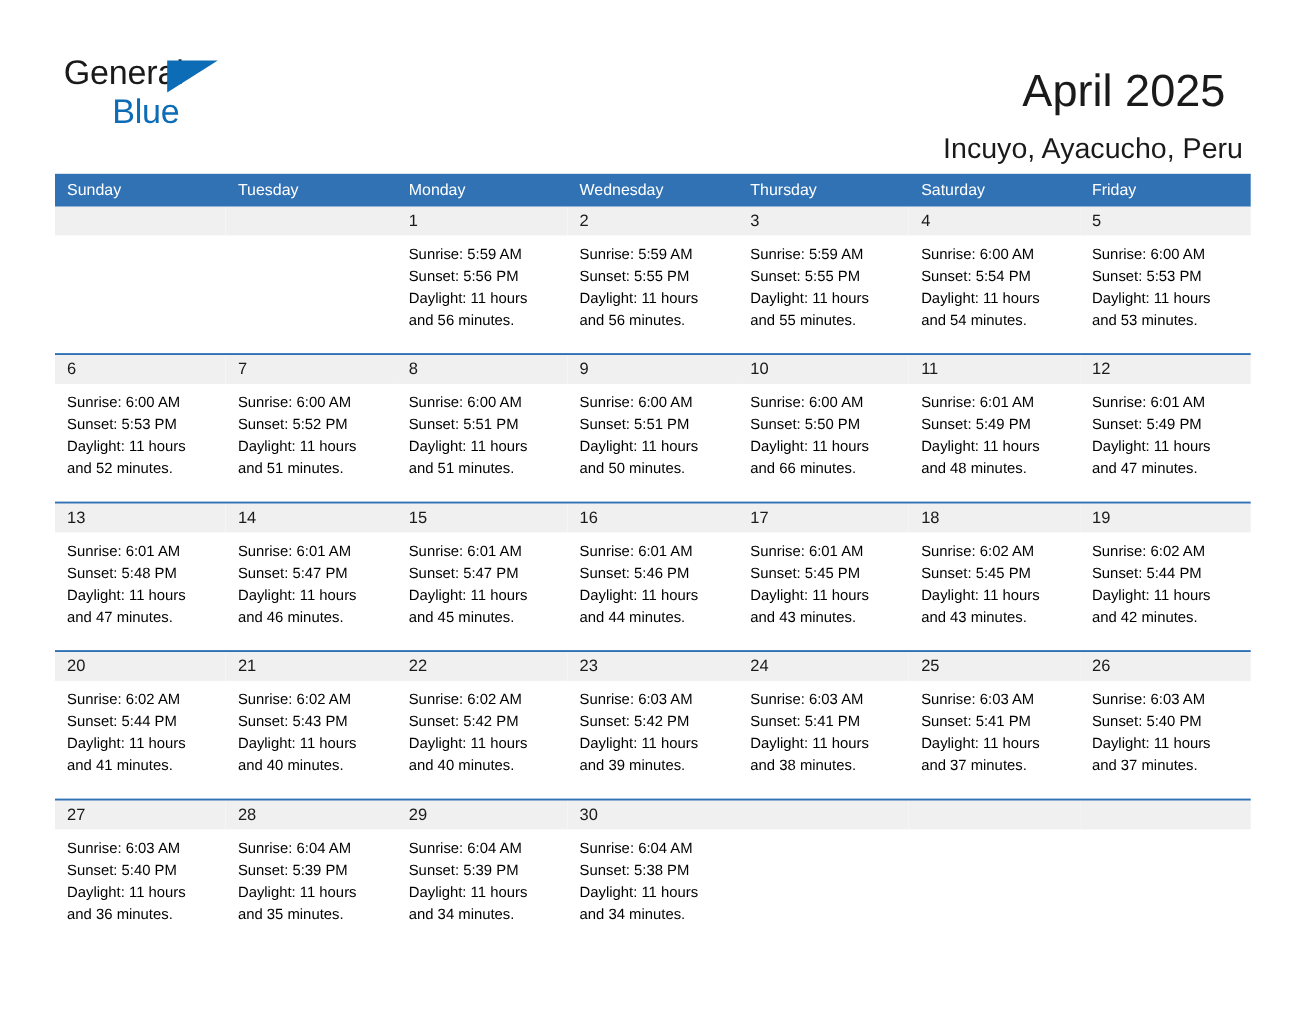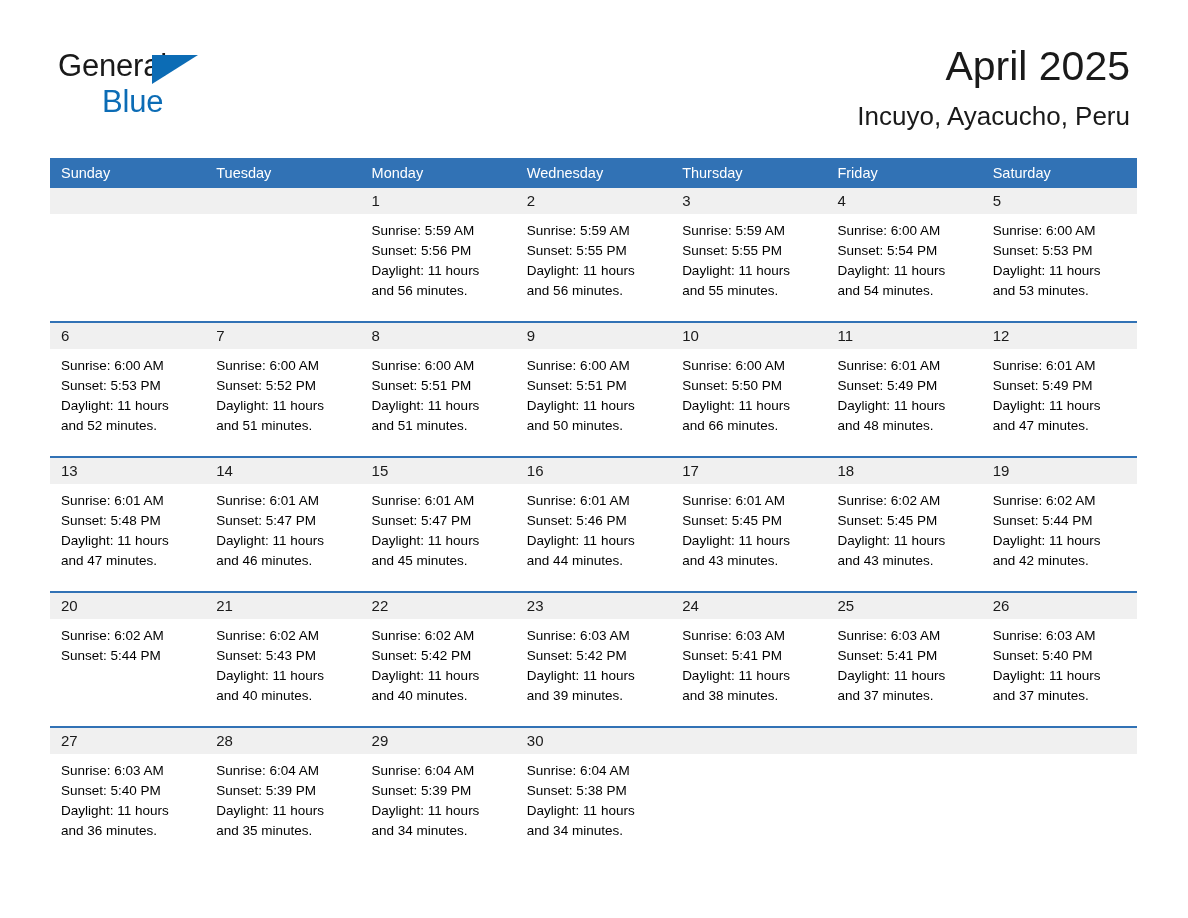--- a/index.html
+++ b/index.html
@@ -65,21 +65,21 @@
     right: 58px;
     top: 44px;
     text-align: right;
   }
   .cal-title {
     font-size: 41px;
     font-weight: normal;
     color: #1a1a1a;
     letter-spacing: 0px;
     line-height: 1.1;
-    margin: 0;
+    margin: 16px;
   }
   .cal-subtitle {
     font-size: 26px;
     font-weight: normal;
     color: #1a1a1a;
     margin: 13px 0 0 0;
     line-height: 1.1;
   }
 
   
@@ -169,22 +169,22 @@
 
 </div>
 
 <div class="calendar">
   <div class="cal-head" id="weekday-header">
       <div class="dow">Sunday</div>
       <div class="dow">Tuesday</div>
       <div class="dow">Monday</div>
       <div class="dow">Wednesday</div>
       <div class="dow">Thursday</div>
+      <div class="dow">Saturday</div>
       <div class="dow">Friday</div>
-      <div class="dow">Saturday</div>
     </div>
   <div id="weeks-container">
       <div class="week first">
         <div class="daycell empty">
           <div class="num-band"></div>
         </div>
         <div class="daycell empty">
           <div class="num-band"></div>
         </div>
         <div class="daycell">
@@ -343,20 +343,21 @@
             <div class="detail-daylight">Daylight: 11 hours and 42 minutes.</div>
           </div>
         </div>
       </div>
       <div class="week">
         <div class="daycell">
           <div class="num-band">20</div>
           <div class="details">
             <div>Sunrise: 6:02 AM</div>
             <div>Sunset: 5:44 PM</div>
+            <div class="detail-daylight">Daylight: 11 hours and 41 minutes.</div>
           </div>
         </div>
         <div class="daycell">
           <div class="num-band">21</div>
           <div class="details">
             <div>Sunrise: 6:02 AM</div>
             <div>Sunset: 5:43 PM</div>
             <div class="detail-daylight">Daylight: 11 hours and 40 minutes.</div>
           </div>
         </div>

